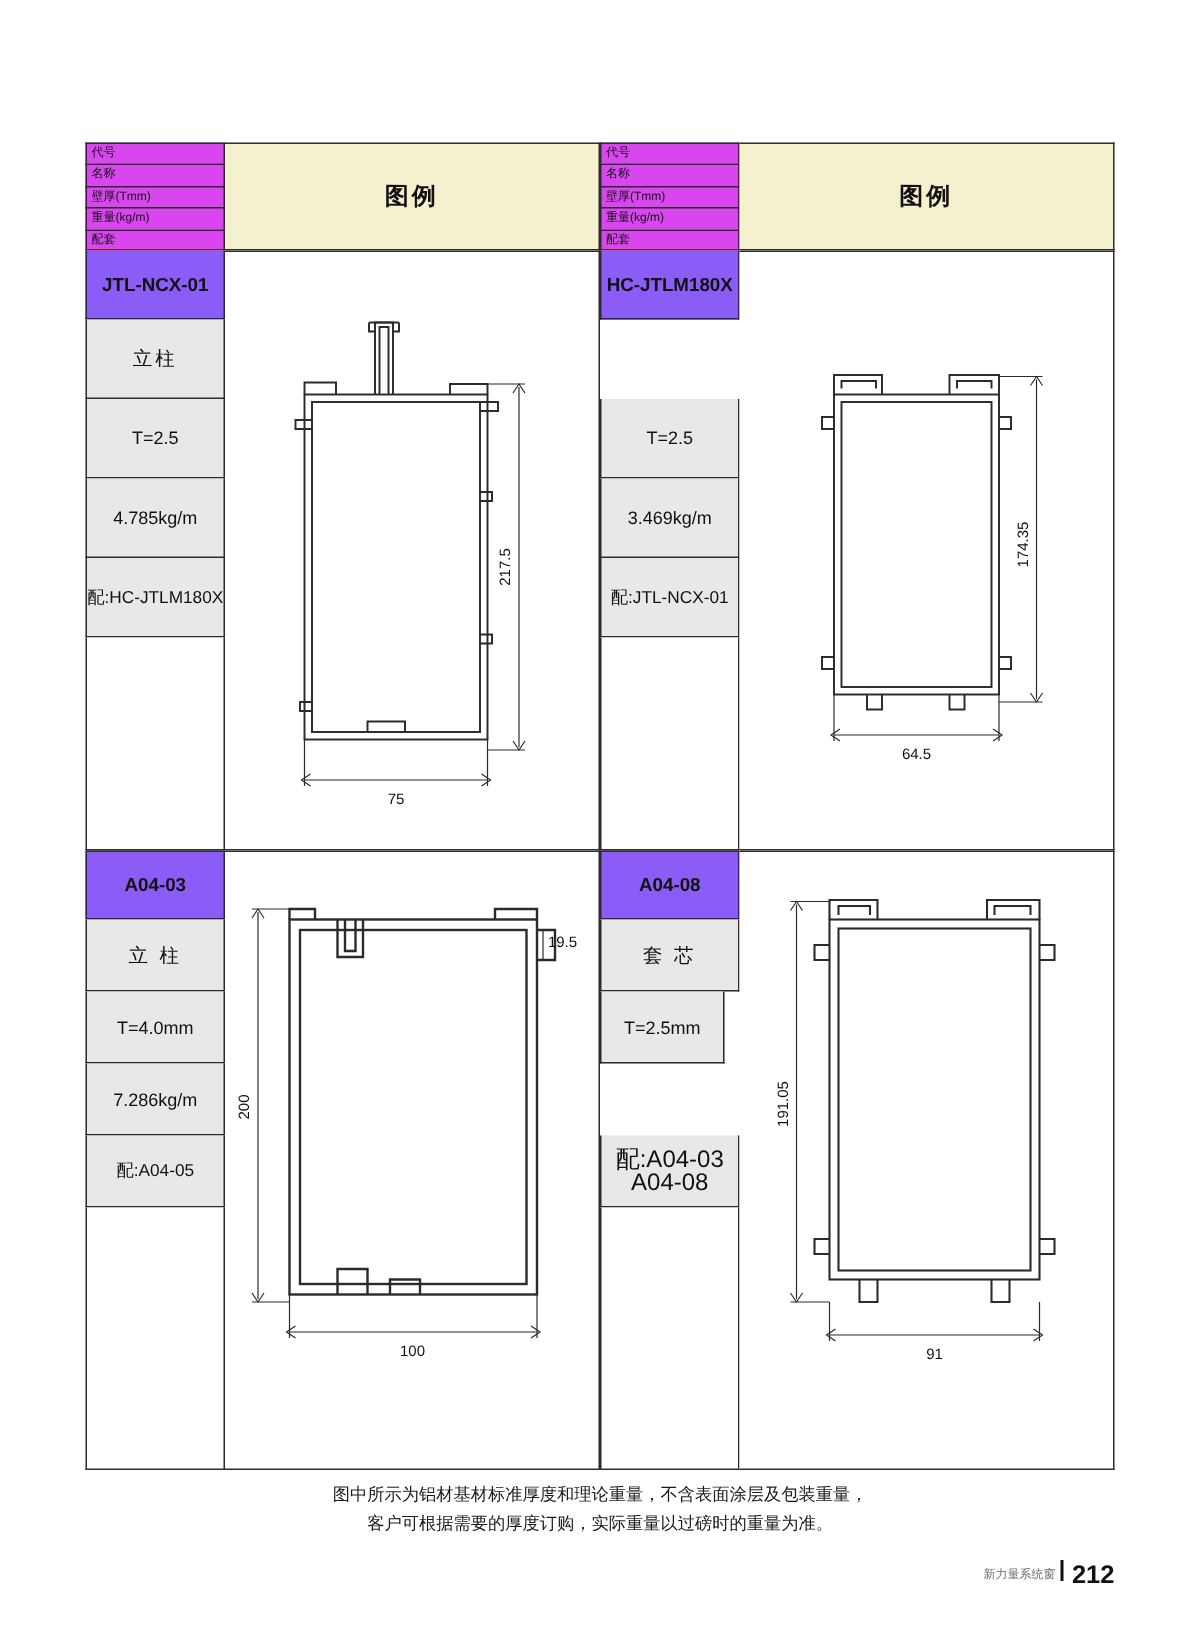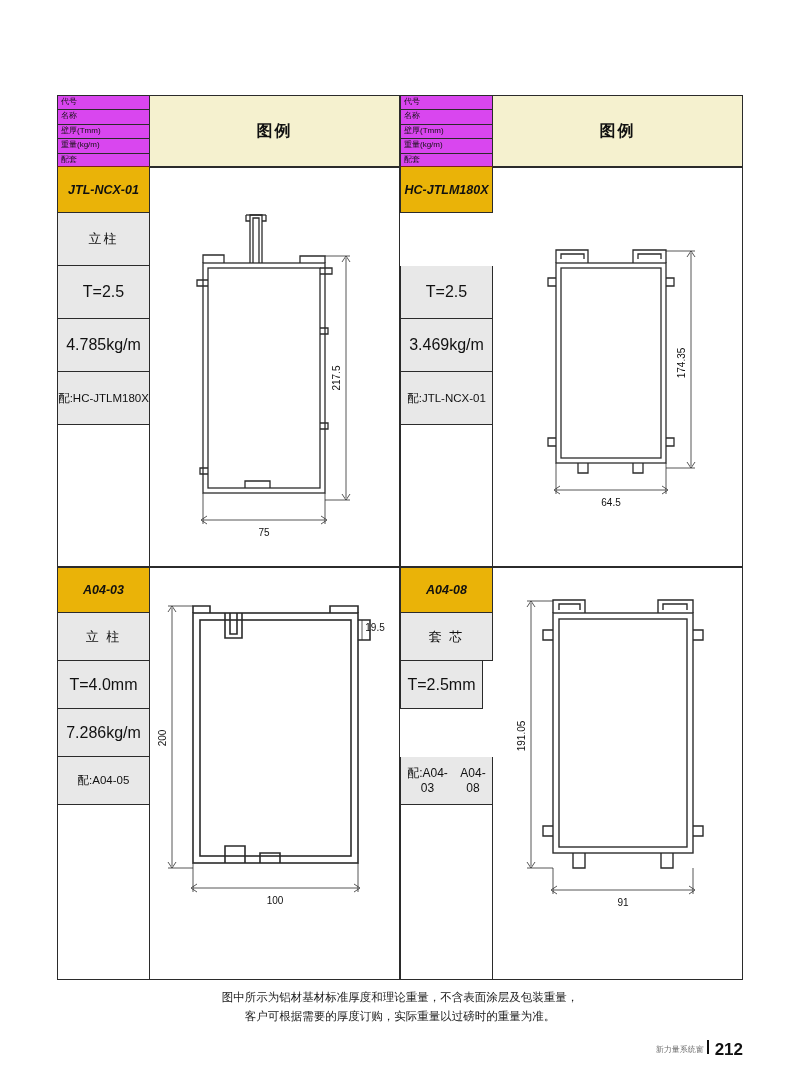--- a/index.html
+++ b/index.html
@@ -28,22 +28,22 @@
         letter-spacing:0;}
   .hrow:last-child{border-bottom:1px solid #7f1d1d;}
   .fighdr{position:absolute;left:93px;top:0;width:250px;height:72px;box-sizing:border-box;
           border:1px solid #2b2b2b;border-left:none;background:#f5f1cf;
           display:flex;align-items:center;justify-content:center;
           font-size:16px;font-weight:bold;letter-spacing:2px;}
 
   
   .srow{box-sizing:border-box;border:1px solid #2b2b2b;border-top:none;
         display:flex;align-items:center;justify-content:center;
-        font-size:16px;text-align:center;background:#e8e8e8;}
-  .srow.code{background:#eab308;font-weight:bold;font-size:12.5px;border-top:none;font-style:italic;}
+        font-size:12px;text-align:center;background:#e8e8e8;}
+  .srow.code{background:#8b5cf6;font-weight:bold;font-size:12.5px;border-top:none;}
   .srow.name{font-size:13px;letter-spacing:2px;}
   .srow.small{font-size:11.5px;}
   .srow.two{line-height:15px;}
 
   
   .figbox{position:absolute;inset:0;}
   svg{display:block;}
 
   
   .note{position:absolute;left:0;top:988px;width:800px;text-align:center;
@@ -236,21 +236,21 @@
           </svg>
         </div>
       </div>
     </div>
 
     <div class="cell bottom" style="left:343px;">
       <div class="spec">
         <div class="srow code" style="position:absolute;top:0;left:0;width:93px;height:46px;border-top:1px solid #2b2b2b;">A04-08</div>
         <div class="srow name" style="position:absolute;top:46px;left:0;width:93px;height:48px;">套 芯</div>
         <div class="srow" style="position:absolute;top:94px;left:0;width:83px;height:48px;">T=2.5mm</div>
-        <div class="srow two" style="position:absolute;top:190px;left:0;width:93px;height:48px;font-size:12px;text-align:center;">
+        <div class="srow two" style="position:absolute;top:190px;left:0;width:93px;height:48px;flex-direction:column;font-size:16px;text-align:center;">
           <span>配:A04-03</span>
           <span>A04-08</span>
         </div>
         <div class="srow" style="position:absolute;top:238px;left:0;width:93px;height:175px;background:#fff;"></div>
       </div>
       <div class="fig" style="top:0;height:413px;border-top:1px solid #2b2b2b;">
         <div class="figbox">
           <svg width="250" height="413" viewBox="0 0 250 413">
             <g fill="none" stroke="#2b2b2b" stroke-width="1.4">
               <rect x="60" y="45" width="140" height="240"></rect>

